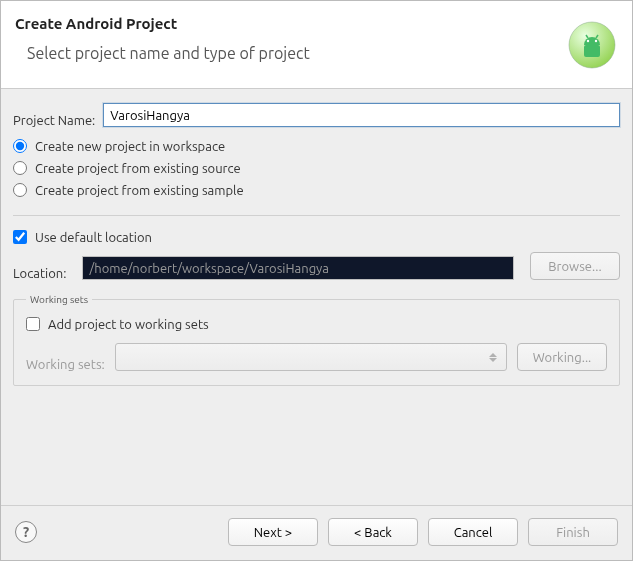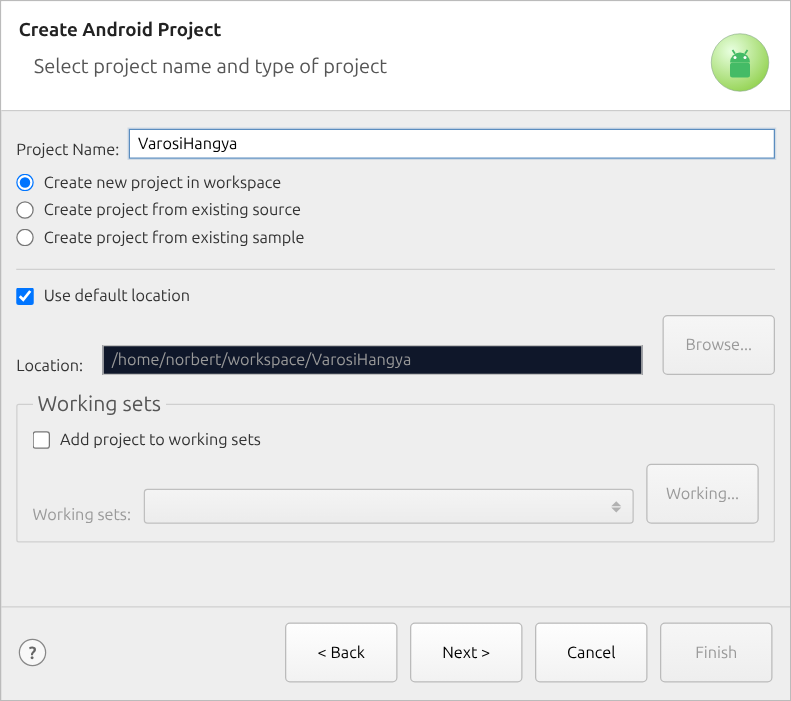--- a/index.html
+++ b/index.html
@@ -19,21 +19,21 @@
     border: 1px solid #bbb;
     background: #eeeeee;
     display: flex;
     flex-direction: column;
   }
   .header {
     background: #ffffff;
     padding: 14px 14px 14px 14px;
     border-bottom: 1px solid #ccc;
     display: flex;
-    align-items: flex-end;
+    align-items: center;
     gap: 10px;
   }
   .header-text { flex: 1; }
   .header h1 {
     margin: 0 0 10px 0;
     font-size: 15px;
     font-weight: bold;
     color: #222;
   }
   .header p {
@@ -93,40 +93,40 @@
   }
   hr.sep {
     border: none;
     border-top: 1px solid #d0d0d0;
     margin: 2px 0 6px 0;
   }
   .disabled-label { color: #9a9a9a; }
   button {
     font-family: inherit;
     font-size: 13px;
-    padding: 16px 12px;
+    padding: 6px 12px;
     background: linear-gradient(#fefefe,#f2f2f2);
     border: 1px solid #bbb;
     border-radius: 4px;
     min-width: 90px;
   }
   button.disabled {
     color: #9a9a9a;
     background: linear-gradient(#f6f6f6,#eeeeee);
   }
   fieldset {
     border: 1px solid #cfcfcf;
     border-radius: 2px;
     margin: 6px 0 0 0;
     padding: 12px 12px 14px 12px;
   }
   fieldset legend {
     padding: 0 4px;
     color: #555;
-    font-size: 17px;
+    font-size: 10px;
   }
   .ws-row {
     display: flex;
     align-items: flex-end;
     gap: 10px;
     margin-top: 12px;
   }
   .combo {
     flex: 1;
     height: 28px;
@@ -257,19 +257,19 @@
         </div>
         <button class="disabled" disabled="">Working...</button>
       </div>
     </fieldset>
 
   </div>
 
   <div class="footer">
     <div class="help-icon">?</div>
     <div class="spacer"></div>
+    <button>Next &gt;</button>
     <button>&lt; Back</button>
-    <button>Next &gt;</button>
     <button>Cancel</button>
     <button class="disabled" disabled="">Finish</button>
   </div>
 
 </div>
 
 </body></html>

